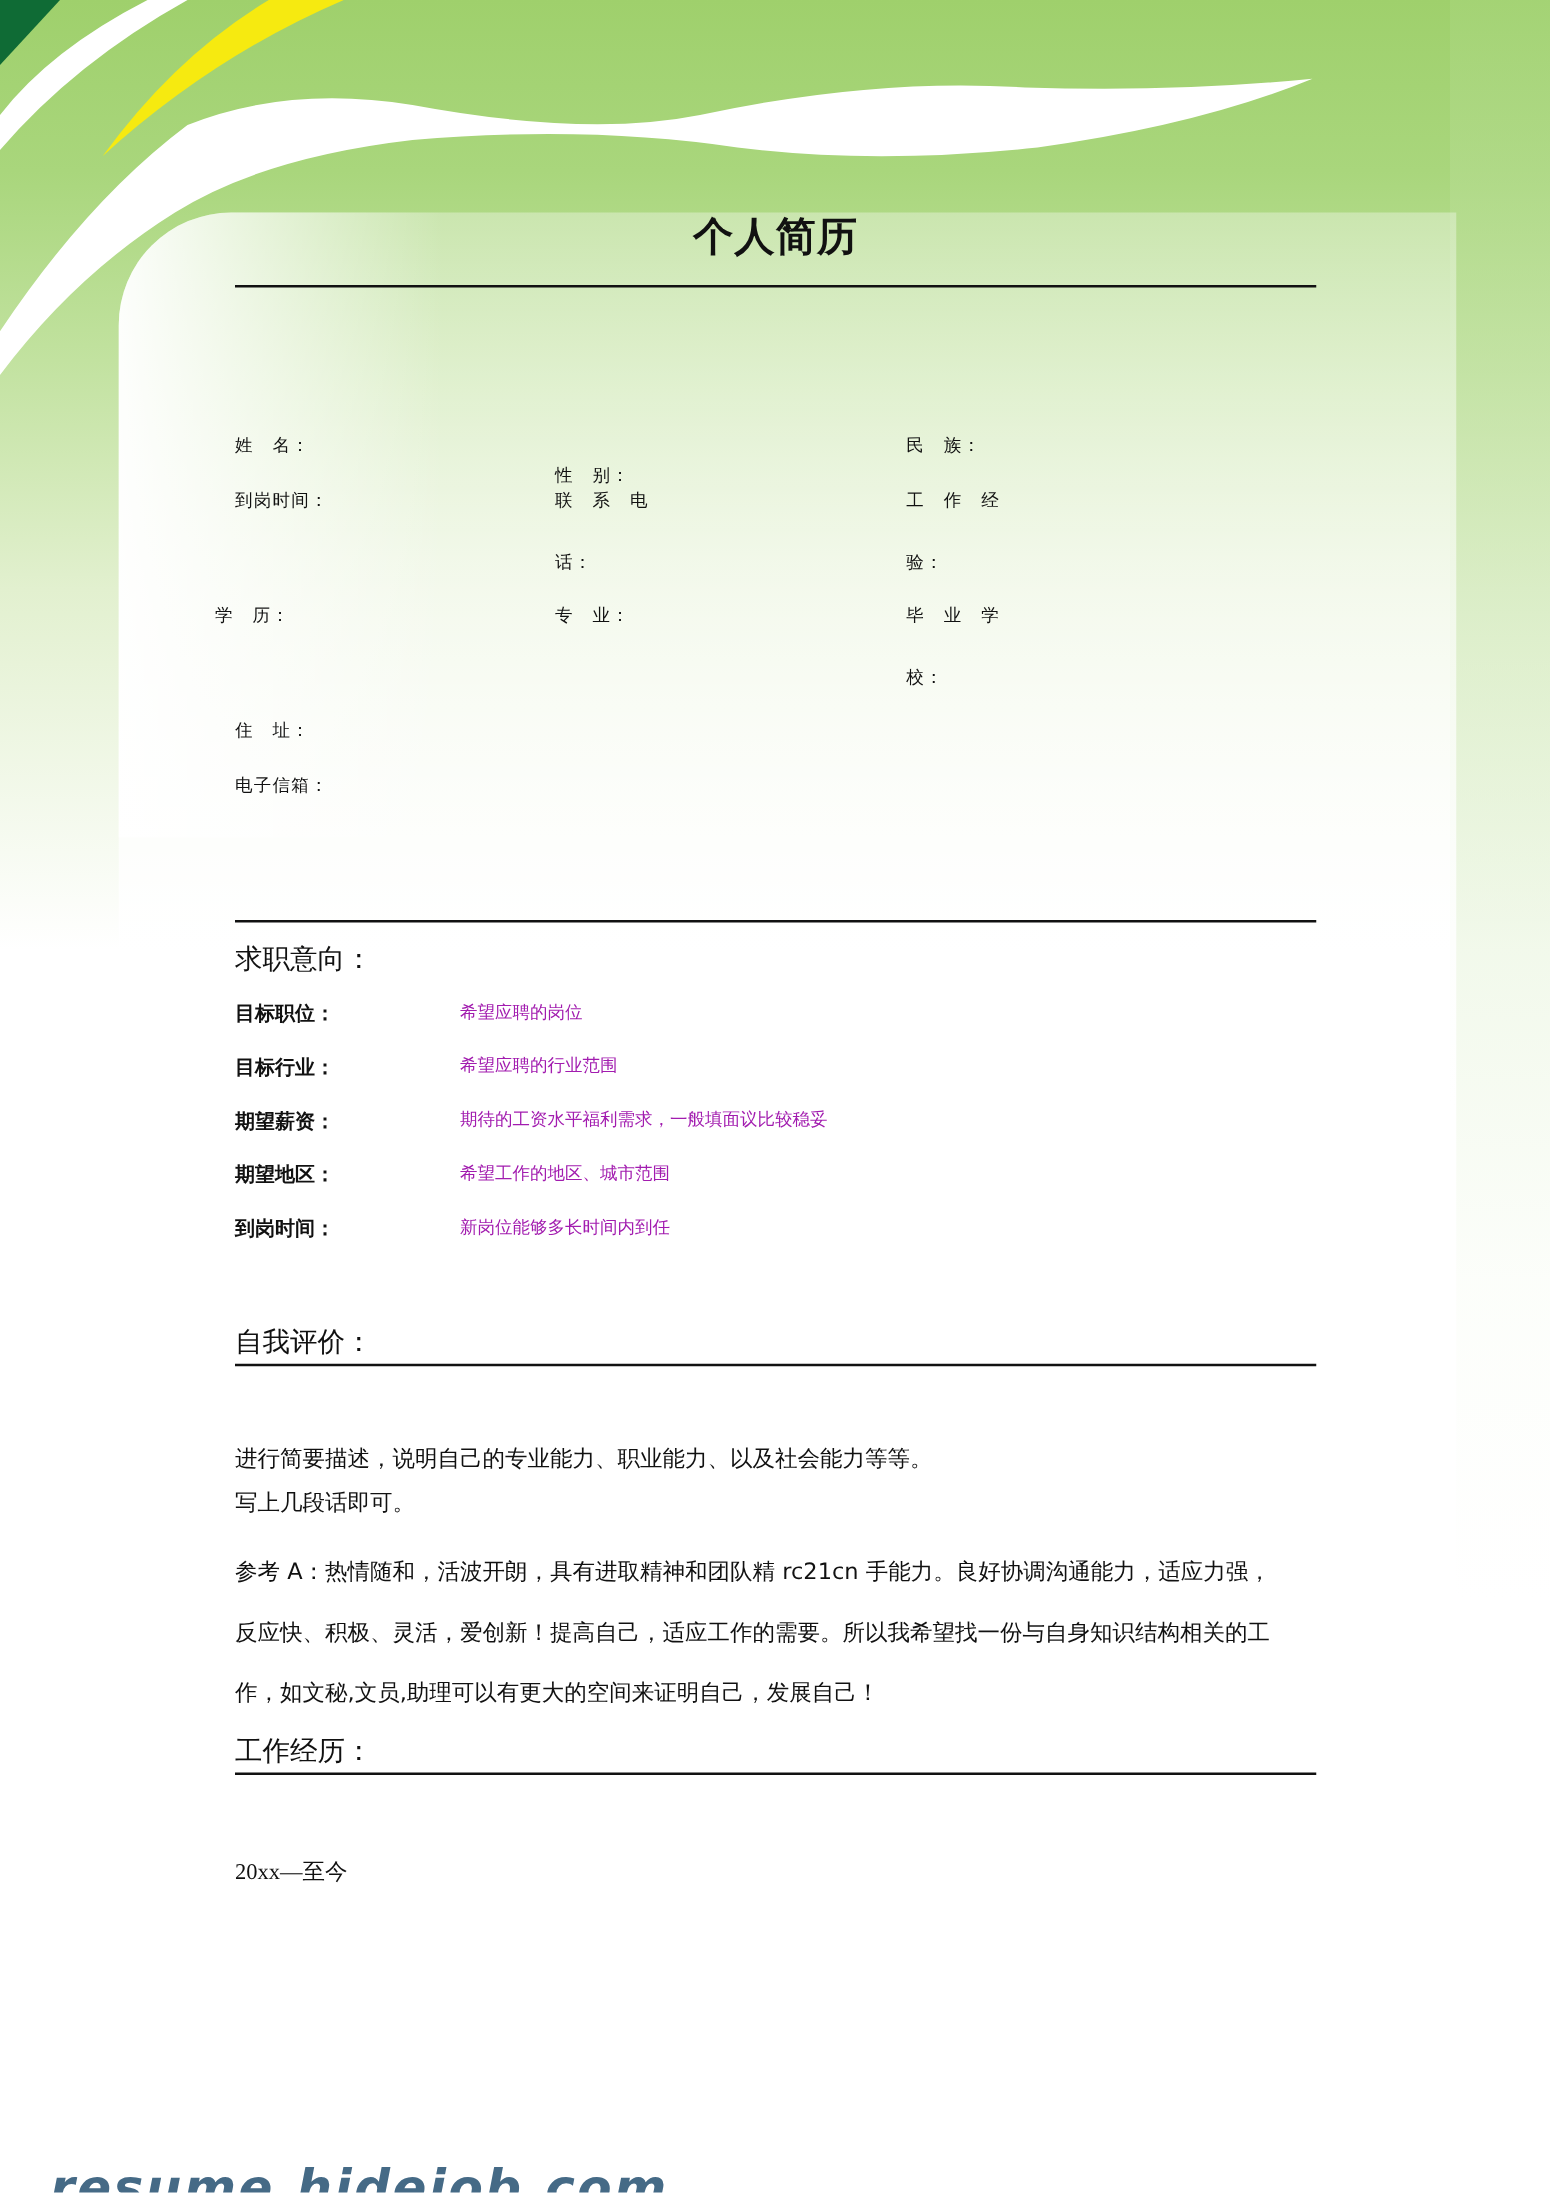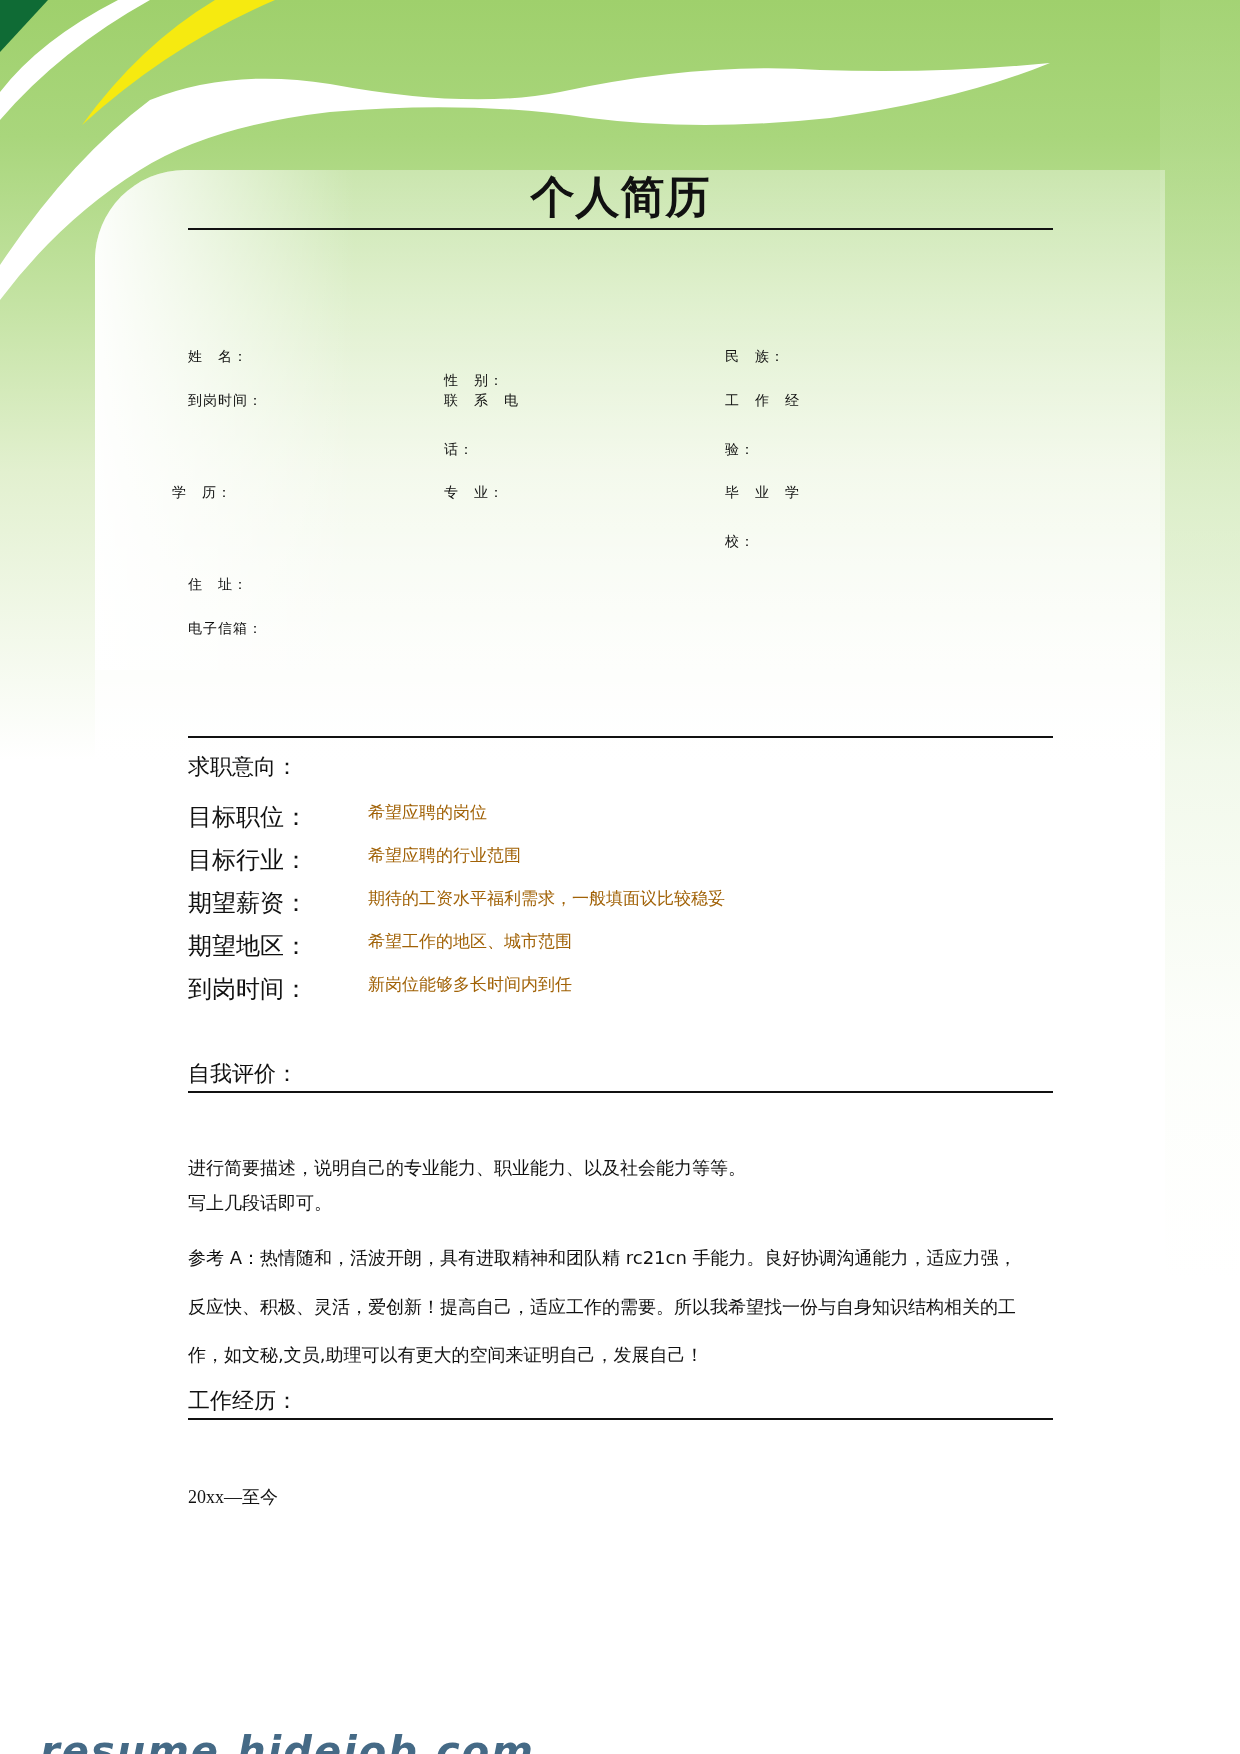--- a/index.html
+++ b/index.html
@@ -23,27 +23,27 @@
     background:linear-gradient(180deg,rgba(255,255,255,0.35) 0%,rgba(255,255,255,0.7) 25%,rgba(255,255,255,1) 45%);
   }
   .card::before {
     content:""; position:absolute; left:0; top:0; width:260px; height:500px;
     border-top-left-radius:90px;
     background:linear-gradient(90deg,rgba(255,255,255,0.95),rgba(255,255,255,0));
   }
   svg.deco { position:absolute; left:0; top:0; }
   .title {
     position:absolute; left:188px; width:865px; top:168px; text-align:center;
-    font-size:44px; font-weight:bold; letter-spacing:1px;
+    font-size:32px; font-weight:bold; letter-spacing:1px;
   }
   .rule { position:absolute; left:188px; width:865px; height:2px; background:#111; }
   .field { position:absolute; font-size:14px; letter-spacing:1px; white-space:pre; }
   .sec-title { position:absolute; left:188px; font-size:22px; }
-  .jo-label { position:absolute; left:188px; font-size:24px; font-weight:normal; }
-  .jo-value { position:absolute; left:368px; font-size:17px; color:#a16207; }
+  .jo-label { position:absolute; left:188px; font-size:16px; font-weight:bold; }
+  .jo-value { position:absolute; left:368px; font-size:14px; color:#a21caf; }
   .para { position:absolute; left:188px; width:870px; font-size:18px; line-height:22px; white-space:nowrap; }
   .period { position:absolute; left:188px; top:1485px; font-size:18px; font-weight:normal; font-family:"Liberation Serif","DejaVu Serif",serif; }
   .watermark {
     position:absolute; left:40px; top:1728px; font-size:40px; font-weight:bold; font-style:italic;
     color:#456a86; letter-spacing:2px; font-family:"DejaVu Sans",sans-serif;
   }
 </style>
 </head>
 <body>
 

